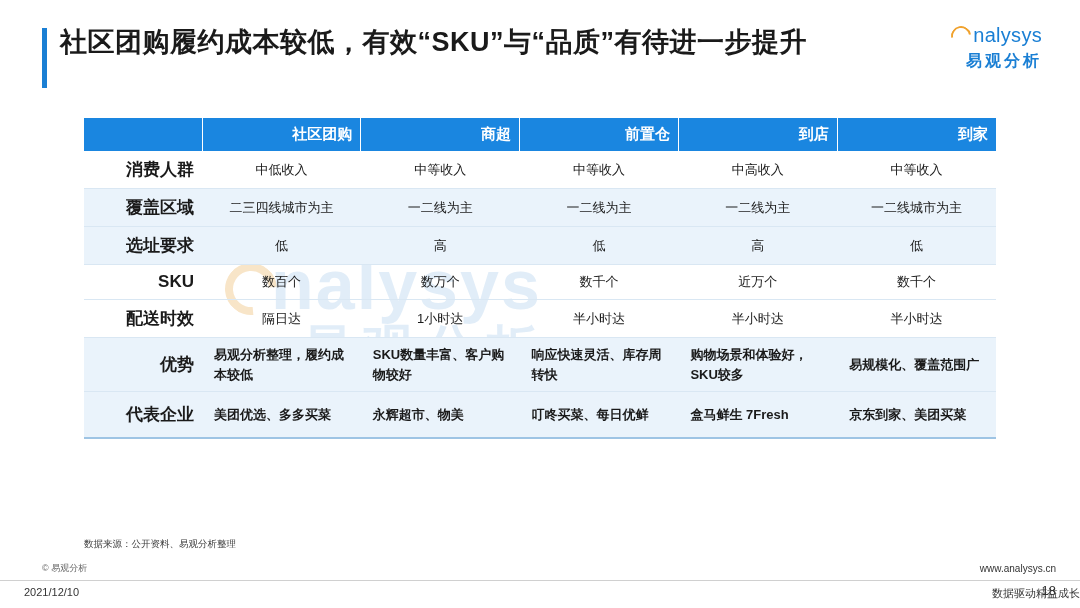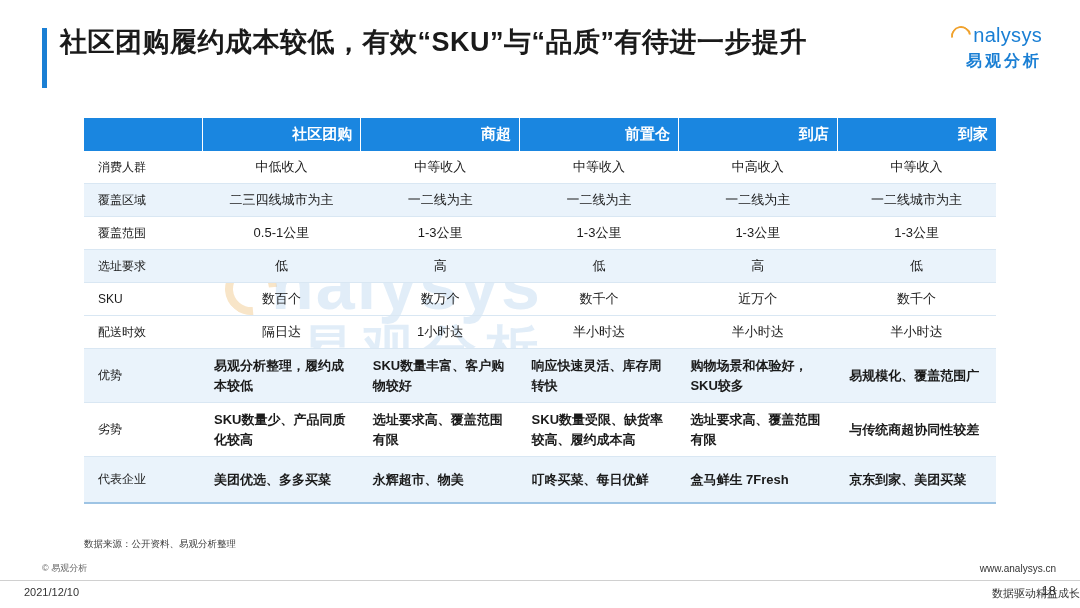--- a/index.html
+++ b/index.html
@@ -135,24 +135,24 @@
   thead th:first-child { background: #1a86e0; }
   thead th:last-child { border-right: none; }
 
   tbody tr td {
     border-bottom: 1px solid #d9e7f3;
   }
   tbody tr.alt td {
     background: #eaf3fb;
   }
   tbody tr td:first-child {
-    text-align: left;
+    text-align: right;
     padding-left: 14px;
-    font-weight: normal;
-    font-size: 12px;
+    font-weight: bold;
+    font-size: 17px;
   }
   tbody td.c {
     text-align: center;
     font-weight: normal;
   }
   tbody td.l {
     text-align: left;
     font-weight: bold;
     line-height: 1.5;
     padding-left: 12px;
@@ -263,28 +263,20 @@
             <td class="c">中等收入</td>
           </tr>
           <tr class="alt short">
             <td>覆盖区域</td>
             <td class="c">二三四线城市为主</td>
             <td class="c">一二线为主</td>
             <td class="c">一二线为主</td>
             <td class="c">一二线为主</td>
             <td class="c">一二线城市为主</td>
           </tr>
-          <tr class="short">
-            <td>覆盖范围</td>
-            <td class="c">0.5-1公里</td>
-            <td class="c">1-3公里</td>
-            <td class="c">1-3公里</td>
-            <td class="c">1-3公里</td>
-            <td class="c">1-3公里</td>
-          </tr>
           <tr class="alt short">
             <td>选址要求</td>
             <td class="c">低</td>
             <td class="c">高</td>
             <td class="c">低</td>
             <td class="c">高</td>
             <td class="c">低</td>
           </tr>
           <tr class="short">
             <td>SKU</td>
@@ -303,28 +295,20 @@
             <td class="c">半小时达</td>
           </tr>
           <tr class="alt tall">
             <td>优势</td>
             <td class="l">易观分析整理，履约成本较低</td>
             <td class="l">SKU数量丰富、客户购物较好</td>
             <td class="l">响应快速灵活、库存周转快</td>
             <td class="l">购物场景和体验好，SKU较多</td>
             <td class="l">易规模化、覆盖范围广</td>
           </tr>
-          <tr class="tall">
-            <td>劣势</td>
-            <td class="l">SKU数量少、产品同质化较高</td>
-            <td class="l">选址要求高、覆盖范围有限</td>
-            <td class="l">SKU数量受限、缺货率较高、履约成本高</td>
-            <td class="l">选址要求高、覆盖范围有限</td>
-            <td class="l">与传统商超协同性较差</td>
-          </tr>
           <tr class="alt tall">
             <td>代表企业</td>
             <td class="l">美团优选、多多买菜</td>
             <td class="l">永辉超市、物美</td>
             <td class="l">叮咚买菜、每日优鲜</td>
             <td class="l">盒马鲜生 7Fresh</td>
             <td class="l">京东到家、美团买菜</td>
           </tr>
         </tbody>
     </table>

